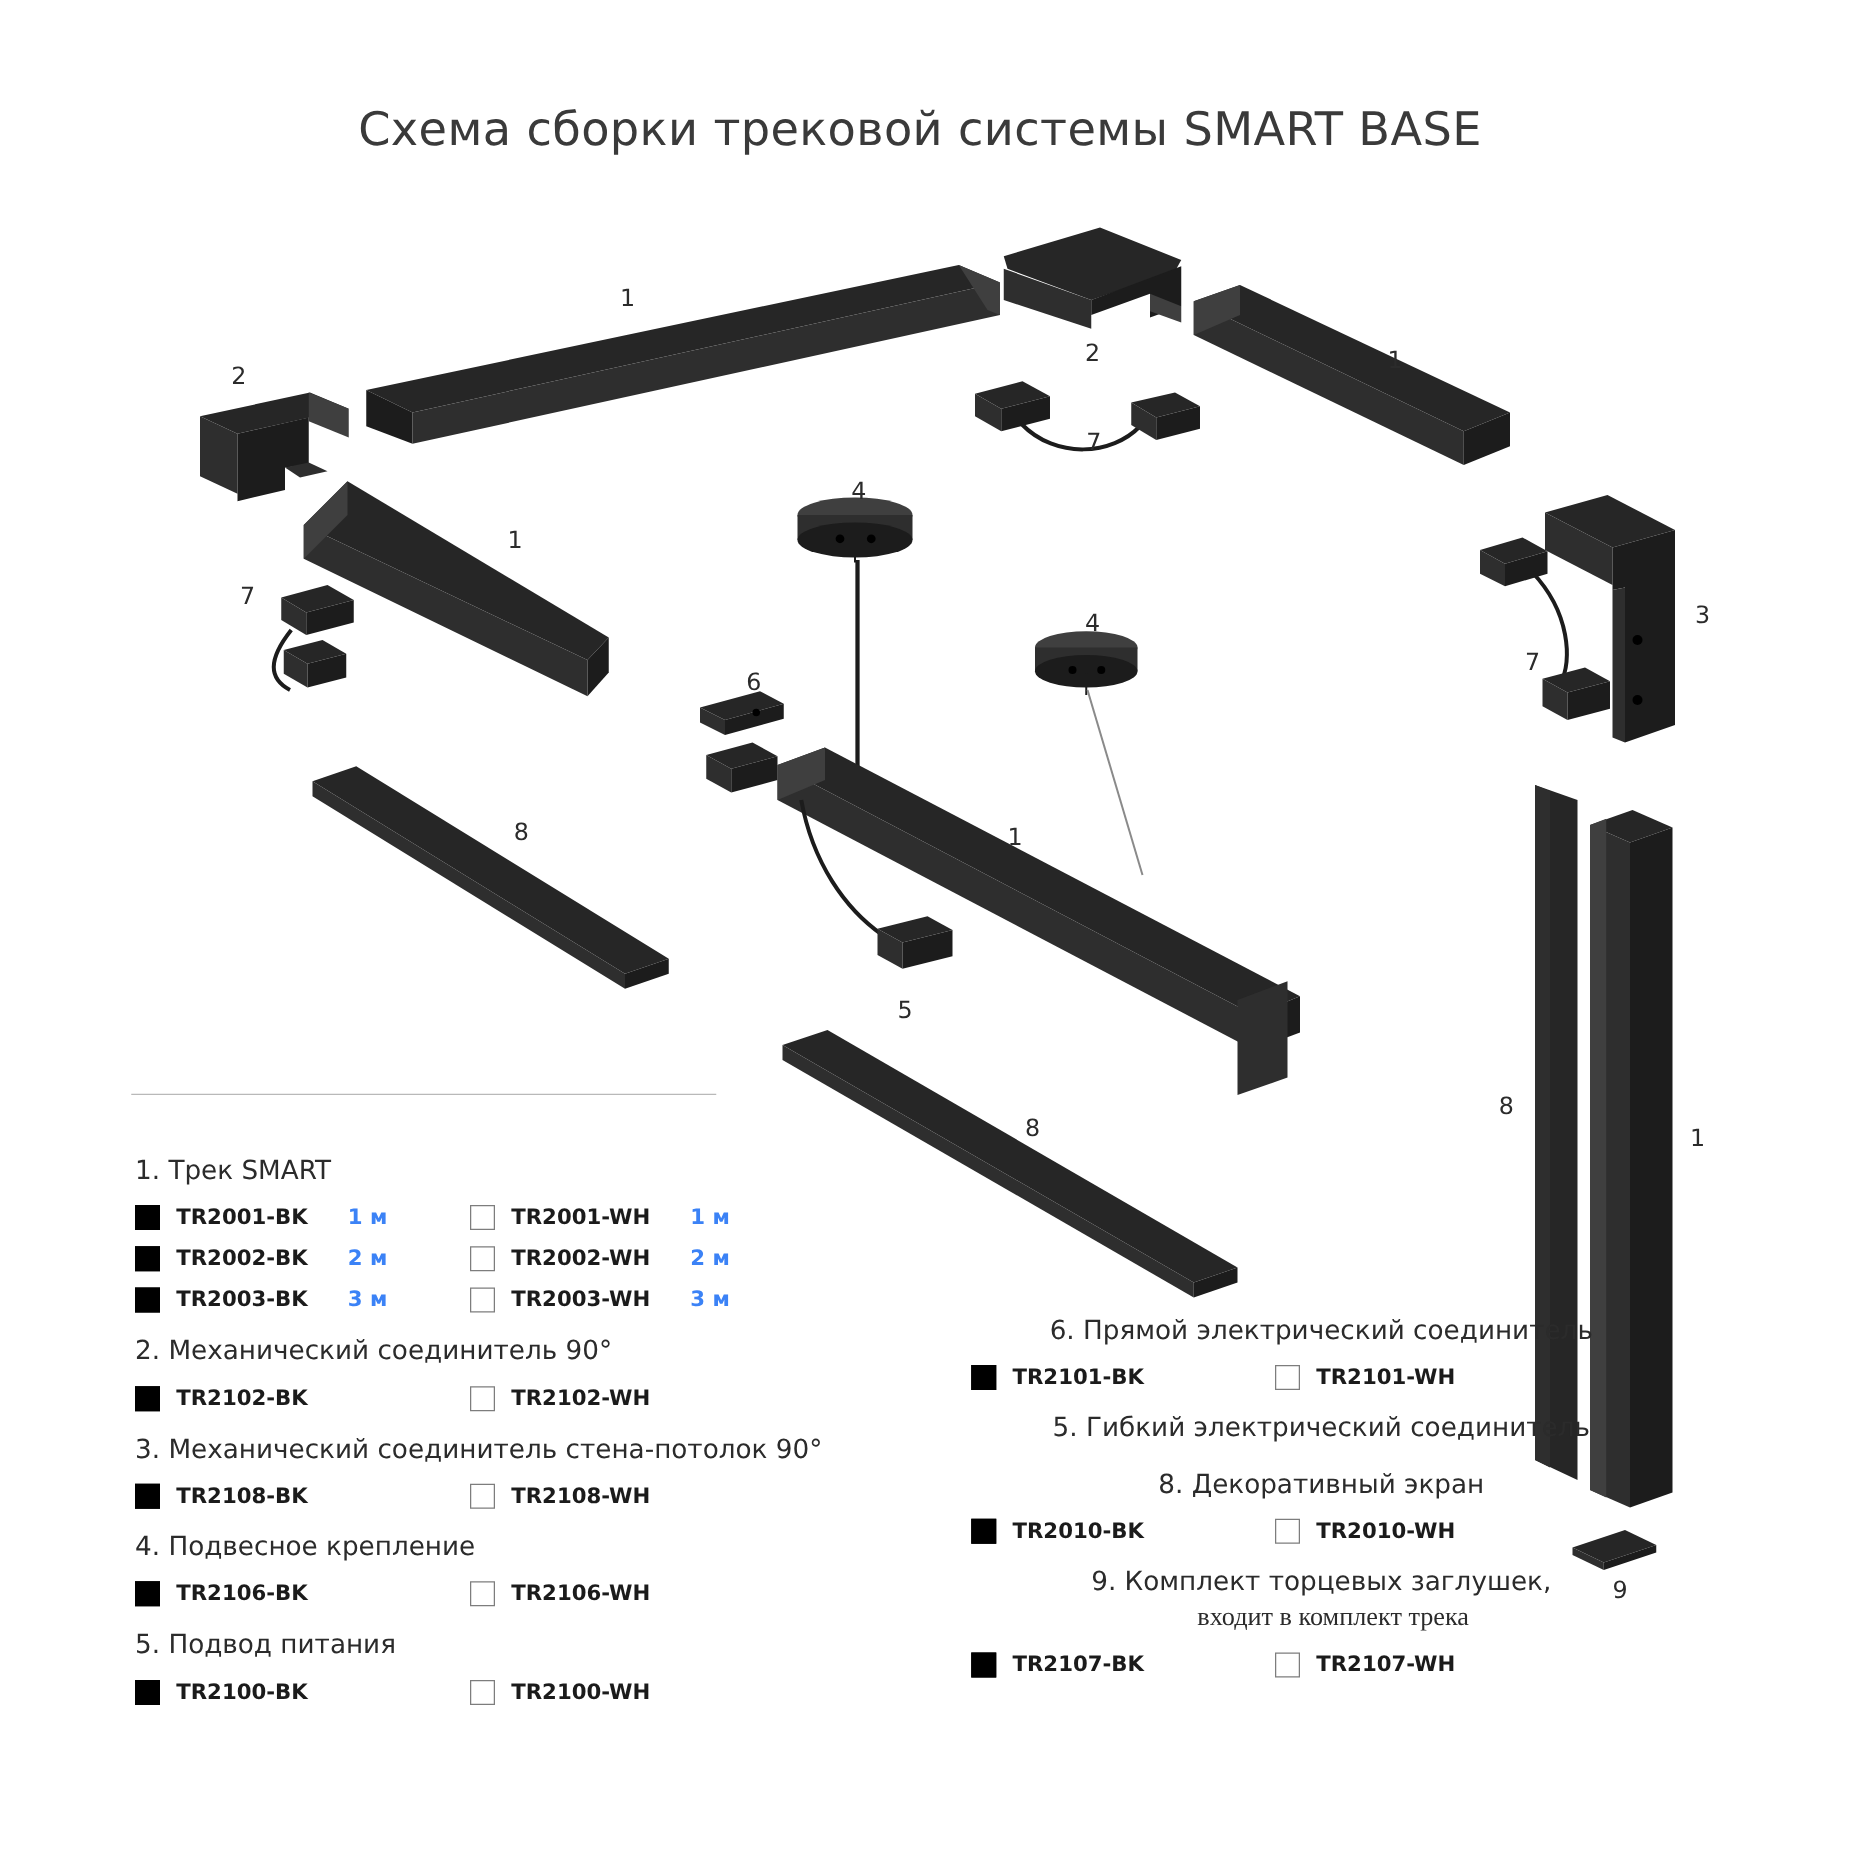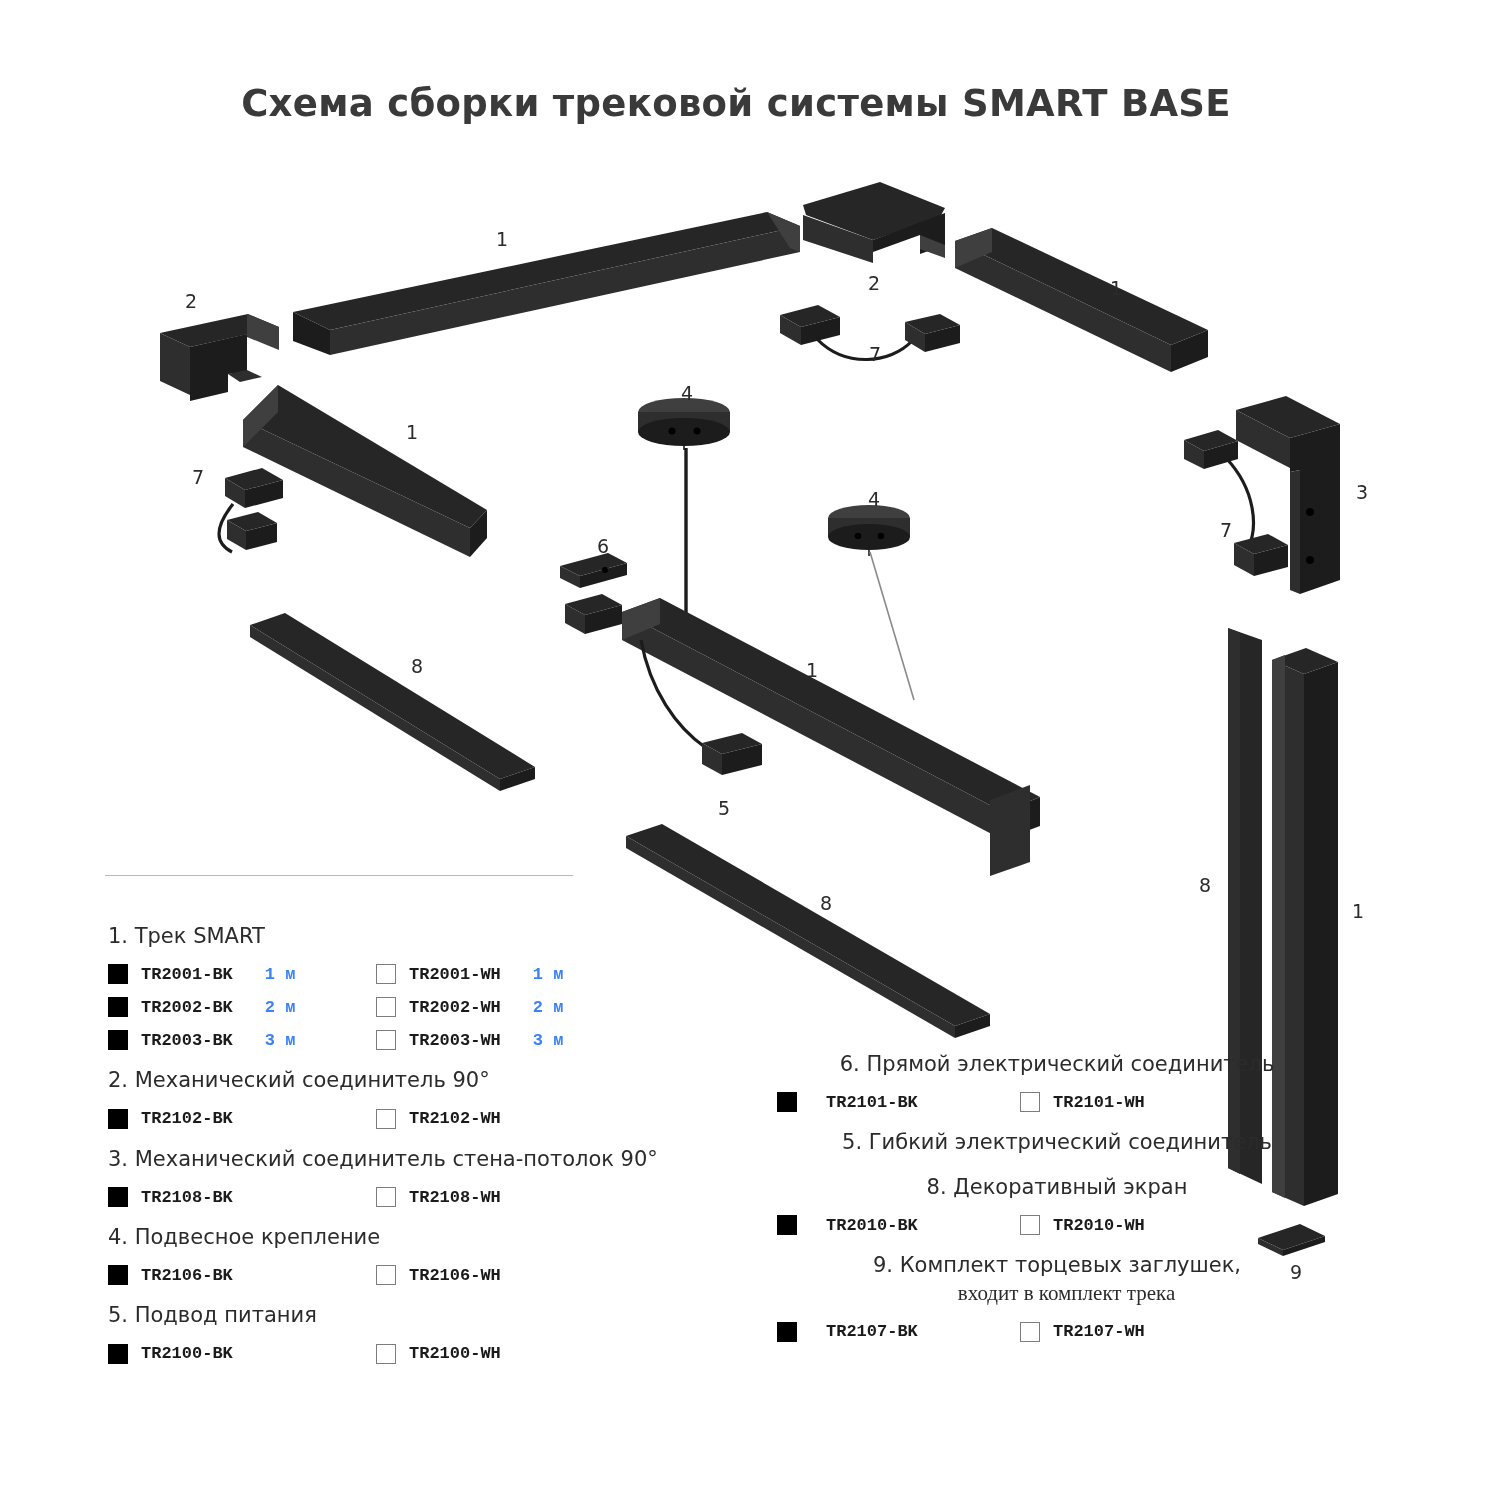--- a/index.html
+++ b/index.html
@@ -20,21 +20,21 @@
     width: 1500px;
     height: 1500px;
   }
   #title {
     position: absolute;
     top: 82px;
     left: 0;
     width: 1472px;
     text-align: center;
     font-size: 37px;
-    font-weight: 700;
+    font-weight: 400;
     letter-spacing: 0.3px;
     color: #3a3a3a;
   }
   #diagram {
     position: absolute;
     top: 0;
     left: 0;
     width: 1500px;
     height: 1500px;
     pointer-events: none;
@@ -70,21 +70,20 @@
     padding-left: 19px;
     font-family: Liberation Serif, serif;
   }
   .codes {
     display: block;
   }
   .code-row {
     display: flex;
     align-items: center;
     margin-bottom: 13px;
-    font-family: Liberation Mono, monospace;
   }
   .code-cell {
     display: flex;
     align-items: center;
   }
   .sw {
     width: 20px;
     height: 20px;
     box-sizing: border-box;
     margin-right: 13px;
@@ -103,21 +102,21 @@
     font-weight: 700;
     color: #3b82f6;
     margin-left: 32px;
     white-space: nowrap;
   }
   
   #legend-left { left: 108px; top: 922px; width: 560px; }
   #legend-right { left: 777px; top: 1050px; width: 560px; text-align: center; }
   .blk { margin-bottom: 16px; }
   .w-left-a { width: 268px; }
-  .w-right-a { width: 243px; gap: 16px; }
+  .w-right-a { width: 243px; }
 </style>
 </head>
 <body>
 
 <div id="page">
 
   <div id="title">Схема сборки трековой системы SMART BASE</div>
 
   <svg id="diagram" viewBox="0 0 1500 1500">
     <defs>

